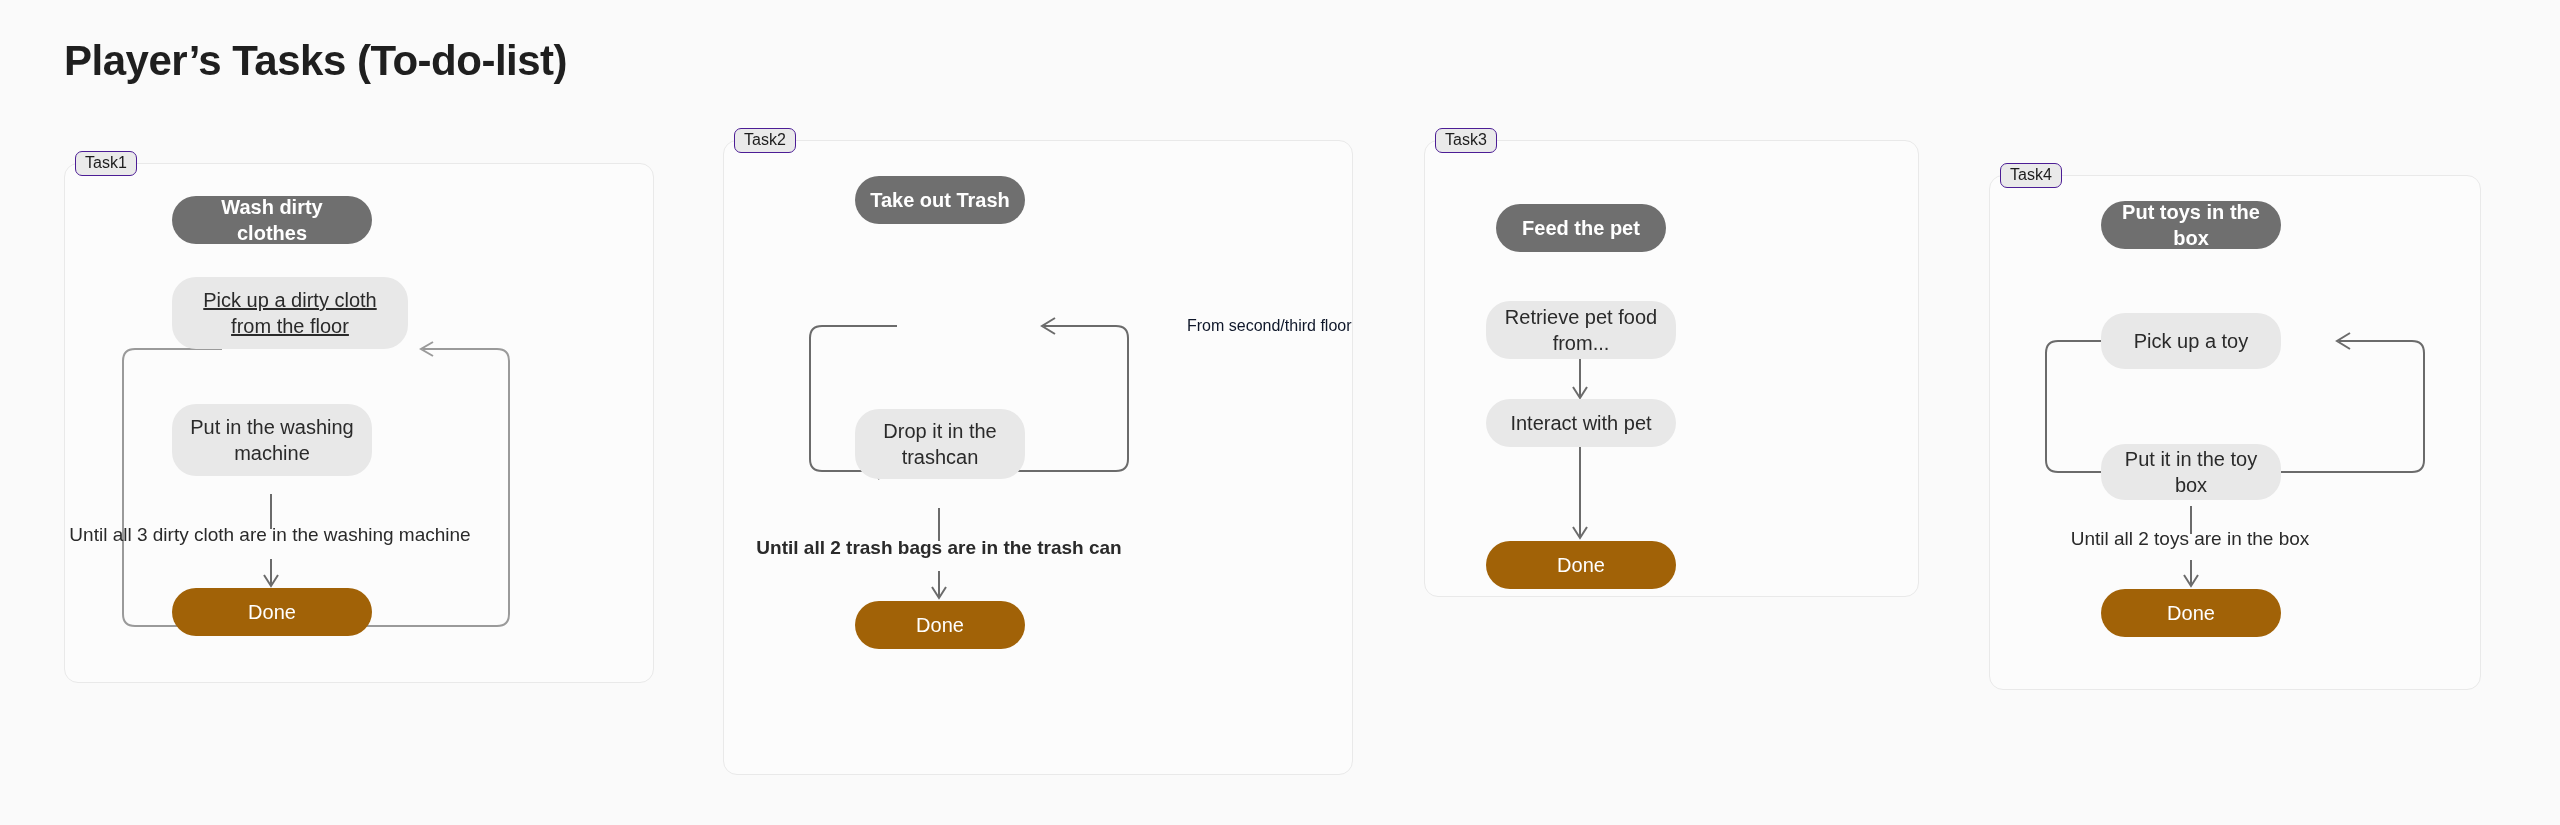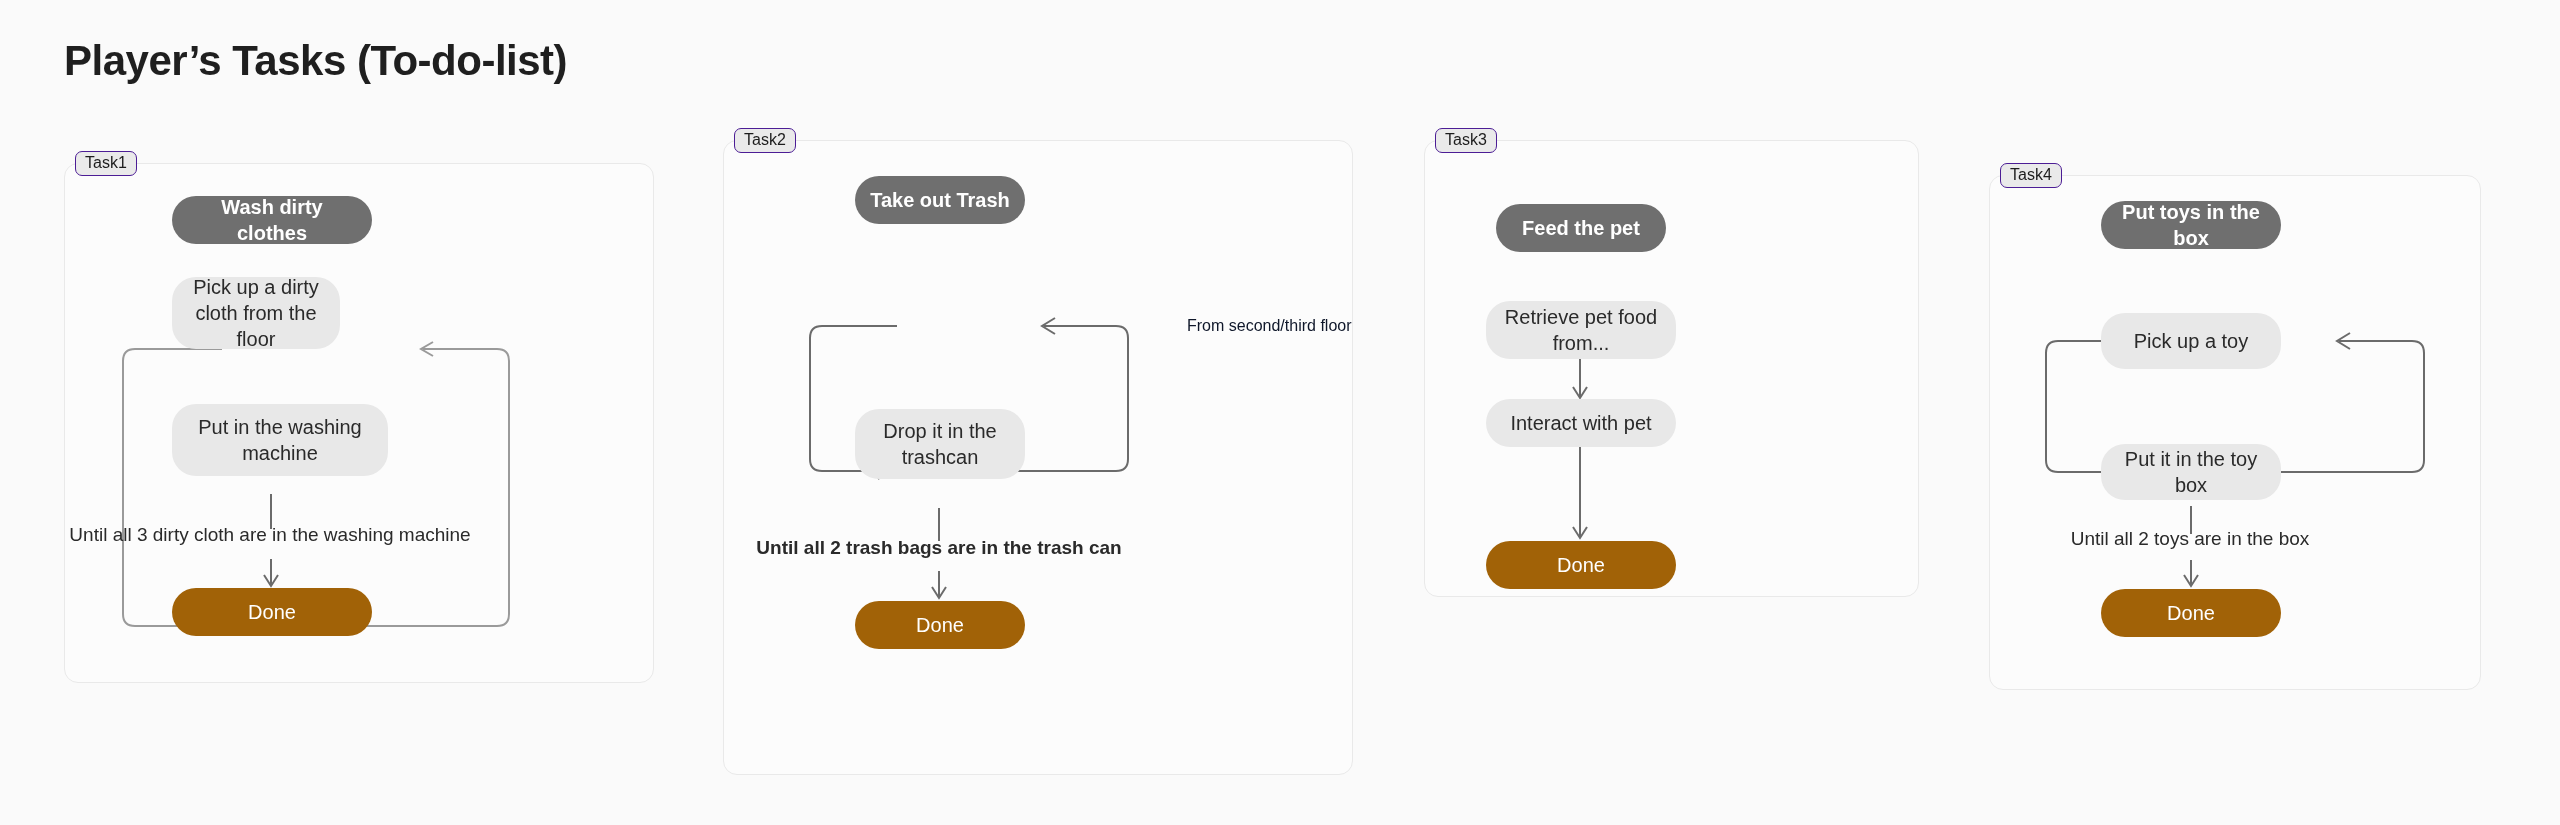--- a/index.html
+++ b/index.html
@@ -126,22 +126,22 @@
     <path class="edge-path light" d="M 254 462 L 432 462 Q 444 462 444 450 L 444 197 Q 444 185 432 185 L 358 185"></path>
     <path class="edge-path light" d="M 368 178 L 356 185 L 368 192"></path>
 
     <path class="edge-path" d="M 206 330 L 206 365"></path>
 
     <path class="edge-path" d="M 206 395 L 206 420"></path>
     <path class="edge-path" d="M 199 411 L 206 422 L 213 411"></path>
   </svg>
 
   <div class="node header" style="left:107px; top:32px; width:200px; height:48px;">Wash dirty clothes</div>
-  <div class="node step" style="left:107px; top:113px; width:168px; height:72px; border-radius:24px;">Pick up a dirty cloth from the floor</div>
-  <div class="node step" style="left:107px; top:240px; width:216px; height:72px; border-radius:24px;">Put in the washing machine</div>
+  <div class="node step" style="left:107px; top:113px; width:236px; height:72px; border-radius:24px;text-decoration:underline;">Pick up a dirty cloth from the floor</div>
+  <div class="node step" style="left:107px; top:240px; width:200px; height:72px; border-radius:24px;">Put in the washing machine</div>
   <div class="until-label" style="left:-130px; top:360px; width:670px;">Until all 3 dirty cloth are in the washing machine</div>
   <div class="node done" style="left:107px; top:424px; width:200px; height:48px;">Done</div>
 </div>
 
 <div class="task-card" style="left:723px; top:140px; width:630px; height:635px;">
   <div class="task-badge">Task2</div>
 
   <svg class="edge-svg" width="630" height="635">
 
     <path class="edge-path" d="M 173 185 L 98 185 Q 86 185 86 197 L 86 318 Q 86 330 98 330 L 165 330"></path>

